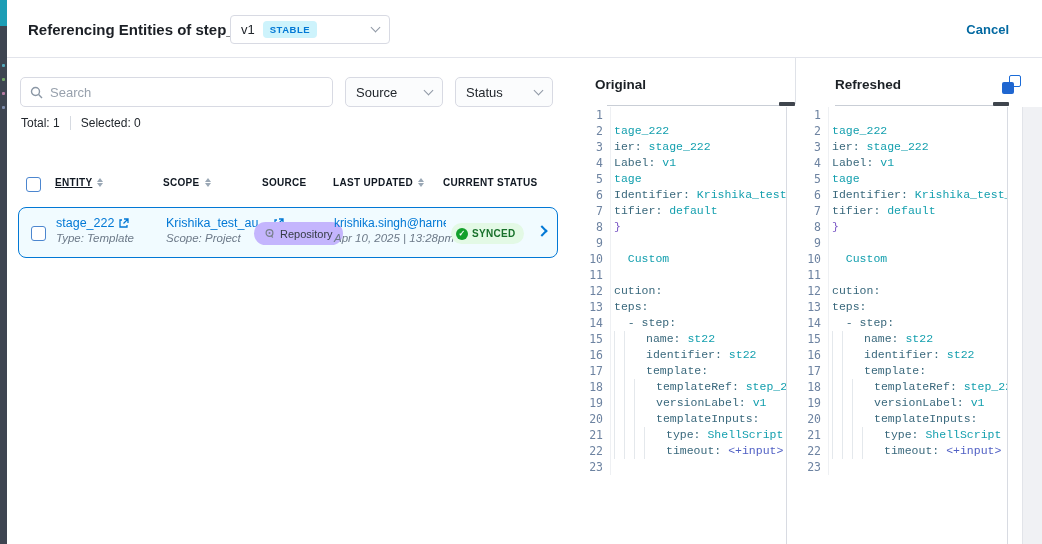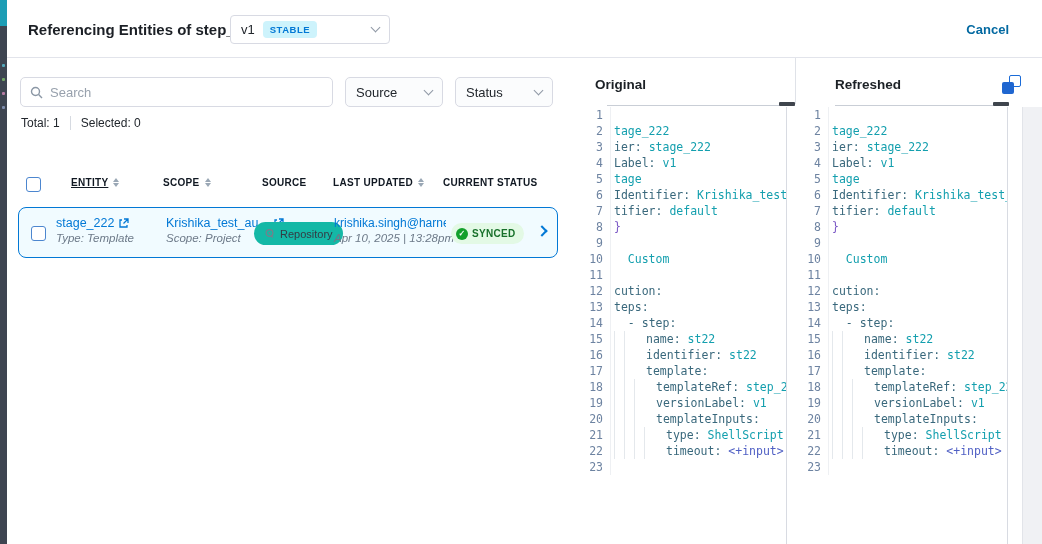--- a/index.html
+++ b/index.html
@@ -32,35 +32,35 @@
   .search-box input { border:none; outline:none; flex:1; font-size:13px; color:#333a42; font-family:inherit; background:transparent; }
   .search-box input::placeholder { color:#98a1ad; }
   .dd { position:absolute; top:19px; width:98px; height:30px; border:1px solid #d8dae3; border-radius:5px; background:#fbfcfd; display:flex; align-items:center; padding:0 10px; font-size:13px; color:#22272d; cursor:pointer; }
   .dd .chev { margin-left:auto; }
   .dd-source { left:338px; } .dd-status { left:448px; }
   .totals { position:absolute; left:14px; top:58px; display:flex; align-items:center; gap:10px; font-size:12px; color:#22272d; }
   .vsep { width:1px; height:14px; background:#d6dae1; }
 
   .thead { position:absolute; left:0; top:119px; right:0; height:18px; font-size:10px; font-weight:700; letter-spacing:.3px; color:#101822; }
   .thead .th { position:absolute; top:0; display:flex; align-items:center; gap:5px; }
-  .th-entity { left:64px;text-decoration:underline; } .th-scope { left:156px; } .th-source { left:255px; } .th-updated { left:326px; } .th-status { left:436px; }
+  .th-entity { left:48px;text-decoration:underline; } .th-scope { left:156px; } .th-source { left:255px; } .th-updated { left:326px; } .th-status { left:436px; }
   .cb { display:inline-block; width:15px; height:15px; border:1.5px solid #4c86cf; border-radius:3px; background:#fff; cursor:pointer; }
   .thead .cb { position:absolute; left:19px; top:0; }
   .sort { display:inline-flex; flex-direction:column; gap:1px; cursor:pointer; }
   .sort i { display:block; width:0; height:0; border-left:3.5px solid transparent; border-right:3.5px solid transparent; }
   .sort .up { border-bottom:4px solid #9aa7b5; }
   .sort .dn { border-top:4px solid #9aa7b5; }
 
   .row-card { position:absolute; left:11px; top:149px; width:540px; height:51px; background:#f1fbff; border:1.5px solid #0278d5; border-radius:8px; cursor:pointer; }
   .cell { position:absolute; top:8px; display:flex; flex-direction:column; gap:2px; }
   .row-card .cb { position:absolute; left:12px; top:18px; }
   .cell-entity { left:37px; } .cell-scope { left:147px; }
   .cell-link { display:flex; align-items:center; gap:4px; font-size:12.5px; color:#0278d5; font-weight:400; }
   .cell-sub { font-size:11.5px; color:#6d7a89;font-style:italic; }
-  .src-badge { position:absolute; left:235px; top:14px; height:23px; border-radius:12px; background:#14b8a6; display:flex; align-items:center; gap:5px; padding:0 10px; font-size:11px; color:#343b44; }
+  .src-badge { position:absolute; left:235px; top:14px; height:23px; border-radius:12px; background:#c4b5fd; display:flex; align-items:center; gap:5px; padding:0 10px; font-size:11px; color:#343b44; }
   .cell-updated { left:315px; }
   .upd-email { font-size:12px; color:#0278d5; max-width:112px; white-space:nowrap; overflow:hidden; }
   .status-badge { position:absolute; left:432px; top:15px; height:21px; border-radius:11px; background:#e3f9e5; display:flex; align-items:center; gap:4px; padding:0 9px 0 5px; font-size:10px; font-weight:700; letter-spacing:.3px; color:#17702a; }
   .status-dot { width:12px; height:12px; border-radius:50%; background:#13a02b; color:#fff; font-size:8px; line-height:12px; text-align:center; }
   .row-chev { position:absolute; left:519px; top:19px; width:8px; height:8px; border-right:2px solid #0278d5; border-top:2px solid #0278d5; transform:rotate(45deg); }
 
   
   .diff-pane { position:absolute; left:566px; top:58px; right:0; bottom:0; background:#fff; }
   .dh-title { position:absolute; top:19px; font-size:13.5px; font-weight:700; color:#1c2126; }
   .dh-left { left:22px; } .dh-right { left:262px; }
@@ -73,21 +73,21 @@
   .hscroll .track { position:absolute; left:0; right:0; top:3px; height:1px; background:#c9ced6; }
   .hscroll .thumb { position:absolute; right:0; top:0; width:16px; height:4px; background:#3f454d; border-radius:1px; }
   .hs-left { left:34px; width:188px; } .hs-right { left:262px; width:174px; }
 
   .code-panel { position:absolute; top:49px; bottom:0; overflow:hidden; font-family:"DejaVu Sans Mono",monospace; font-size:11.5px; }
   .cp-left { left:4px; width:210px; border-right:1px solid #d8dbe2; }
   .cp-right { left:233px; width:202px; border-right:1px solid #d8dbe2; }
   .cl { display:flex; height:16px; line-height:16px; white-space:pre; }
   .ln { flex:none; text-align:right; color:#6d83a1; padding-right:7px; }
   .cp-left .ln { width:33px; } .cp-right .ln { width:22px; }
-  .code { flex:1; border-left:1px solid #eef0f3; padding-left:3px; overflow:hidden; white-space:pre; }
+  .code { flex:1; border-left:1px solid #eef0f3; padding-left:3px; overflow:hidden; white-space:pre;font-family:Liberation Mono, monospace; }
   .g { display:inline-block; width:10px; height:16px; border-left:1px solid #e4e8ec; vertical-align:top; }
   .gap { display:inline-block; width:12px; height:16px; vertical-align:top; }
   .c-key { color:#39687c; } .c-val { color:#139fae; } .c-brace { color:#7a57c5; } .c-input { color:#4f5fc4; }
 
   .vscroll-track { position:absolute; left:449px; top:49px; width:20px; bottom:0; background:#f0f1f4; border-left:1px solid #e2e4e9; }
 
   .icon-svg { display:block; }
 </style>
 </head>
 <body>

